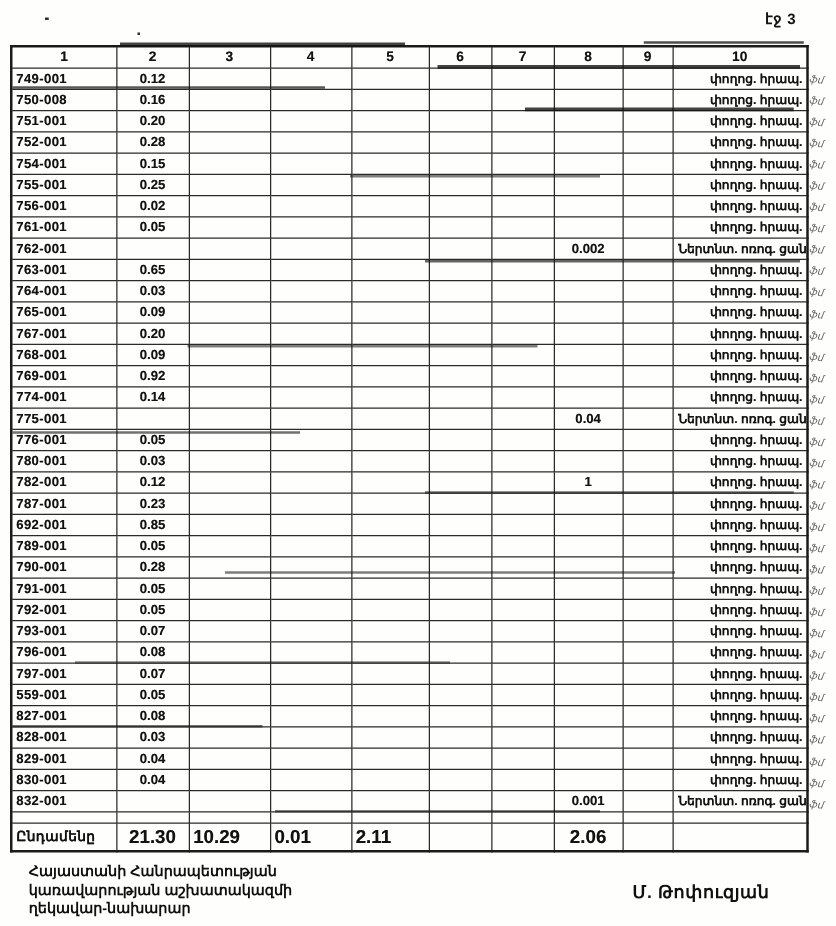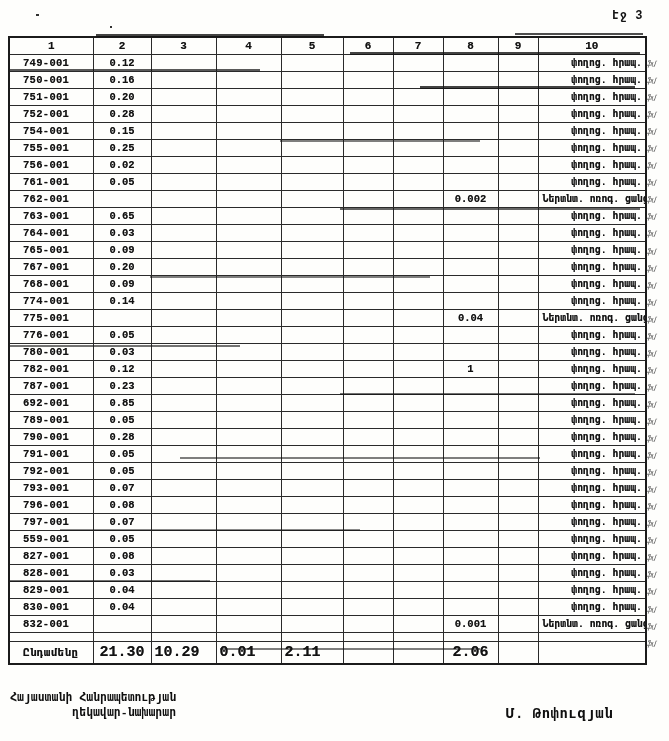--- a/index.html
+++ b/index.html
@@ -1,49 +1,49 @@
 <!DOCTYPE html>
 <html><head>
 <meta charset="utf-8">
 <style>
   html,body { margin:0; padding:0; background:#e8e8e8; }
   .page {
     position:relative; width:669px; height:741px; margin:0 auto;
     background:#fcfcfa; overflow:hidden;
-    font-family:Liberation Mono, monospace; color:#161616;
+    font-family:Liberation Sans, sans-serif; color:#161616;
   }
   .page-number {
     position:absolute; top:8px; left:612px;
     font-size:12px; font-weight:bold; letter-spacing:0.5px;
   }
   table.main {
     position:absolute; left:8px; top:36px; width:637px;
     border-collapse:collapse; table-layout:fixed;
     border:2px solid #1d1d1d;
   }
   th, td {
     border:1px solid #2c2c2c; padding:0 3px; height:16px;
     font-size:10.5px; font-weight:bold; white-space:nowrap; overflow:hidden;
     color:#141414;
   }
   th { height:16px; font-size:11px; font-weight:bold; text-align:center; }
-  td.c1 { text-align:left; padding-left:13px; letter-spacing:0.3px; }
+  td.c1 { text-align:left; padding-left:3px; letter-spacing:0.3px; }
   td.c2, td.c8 { text-align:center; }
   td.c10 { text-align:right; font-size:9.8px; padding-left:4px; }
   tr.spacer td { height:8px; }
   tr.totals td { height:21px; font-size:15px; }
   tr.totals td.c1 { font-size:11px; }
   .marks { position:absolute; left:647px; top:56px; width:22px; }
   .mark {
     height:17.05px; font-size:8px; line-height:17px; color:#4a4a4a;
     font-style:italic; transform:rotate(7deg); opacity:0.85;
   }
   .footer-left {
-    position:absolute; left:10px; top:691px;
-    font-size:11.5px; font-weight:bold; line-height:1.28; color:#111;text-align:right;
+    position:absolute; left:23px; top:691px;
+    font-size:11.5px; font-weight:bold; line-height:1.28; color:#111;
   }
   .signature {
     position:absolute; left:506px; top:705px;
     font-size:14px; font-weight:bold; color:#111; letter-spacing:0.5px;
   }
   .artifact { position:absolute; background:#151515; pointer-events:none; }
   .speck { position:absolute; background:#333; pointer-events:none; }
   .scanfx { filter: contrast(1.02); }
   td, th { text-shadow: 0 0 0.5px rgba(20,20,20,0.55); }
 </style>
@@ -88,21 +88,21 @@
           <td class="c3"></td>
           <td class="c4"></td>
           <td class="c5"></td>
           <td class="c6"></td>
           <td class="c7"></td>
           <td class="c8"></td>
           <td class="c9"></td>
           <td class="c10">փողոց. հրապ.</td>
         </tr>
         <tr>
-          <td class="c1">750-001</td>
+          <td class="c1">750-008</td>
           <td class="c2">0.16</td>
           <td class="c3"></td>
           <td class="c4"></td>
           <td class="c5"></td>
           <td class="c6"></td>
           <td class="c7"></td>
           <td class="c8"></td>
           <td class="c9"></td>
           <td class="c10">փողոց. հրապ.</td>
         </tr>
@@ -234,20 +234,32 @@
           <td class="c5"></td>
           <td class="c6"></td>
           <td class="c7"></td>
           <td class="c8"></td>
           <td class="c9"></td>
           <td class="c10">փողոց. հրապ.</td>
         </tr>
         <tr>
           <td class="c1">768-001</td>
           <td class="c2">0.09</td>
+          <td class="c3"></td>
+          <td class="c4"></td>
+          <td class="c5"></td>
+          <td class="c6"></td>
+          <td class="c7"></td>
+          <td class="c8"></td>
+          <td class="c9"></td>
+          <td class="c10">փողոց. հրապ.</td>
+        </tr>
+        <tr>
+          <td class="c1">769-001</td>
+          <td class="c2">0.92</td>
           <td class="c3"></td>
           <td class="c4"></td>
           <td class="c5"></td>
           <td class="c6"></td>
           <td class="c7"></td>
           <td class="c8"></td>
           <td class="c9"></td>
           <td class="c10">փողոց. հրապ.</td>
         </tr>
         <tr>
@@ -567,18 +579,19 @@
   <div class="artifact" style="top:393px;left:340px;width:295px;height:2px;opacity:.6;"></div>
   <div class="artifact" style="top:457px;left:180px;width:360px;height:2px;opacity:.55;"></div>
   <div class="artifact" style="top:529px;left:60px;width:300px;height:2px;opacity:.5;"></div>
   <div class="artifact" style="top:580px;left:10px;width:200px;height:2px;opacity:.6;"></div>
   <div class="artifact" style="top:648px;left:220px;width:260px;height:2px;opacity:.55;"></div>
   <div class="speck" style="top:14px;left:36px;width:3px;height:2px;"></div>
   <div class="speck" style="top:26px;left:110px;width:2px;height:2px;"></div>
 
   <div class="footer-left">
     <div>Հայաստանի Հանրապետության</div>
+    <div>կառավարության աշխատակազմի</div>
     <div>ղեկավար-նախարար</div>
   </div>
 
   <div class="signature">Մ. Թոփուզյան</div>
 
 </div>
 
 </body></html>

